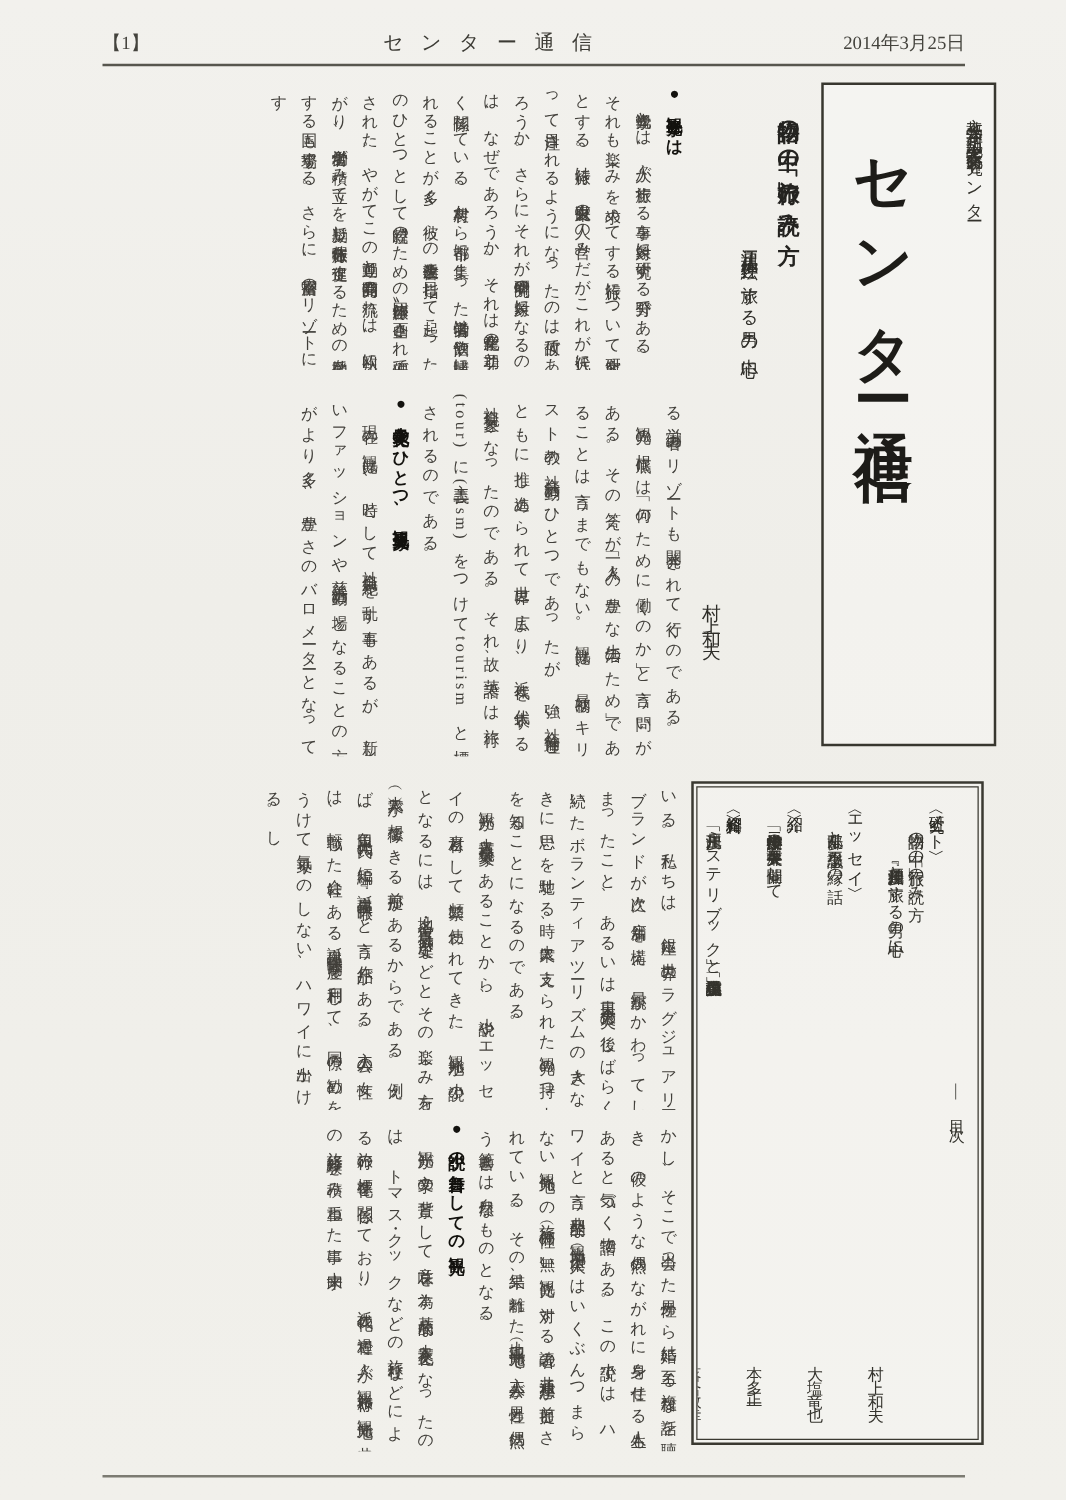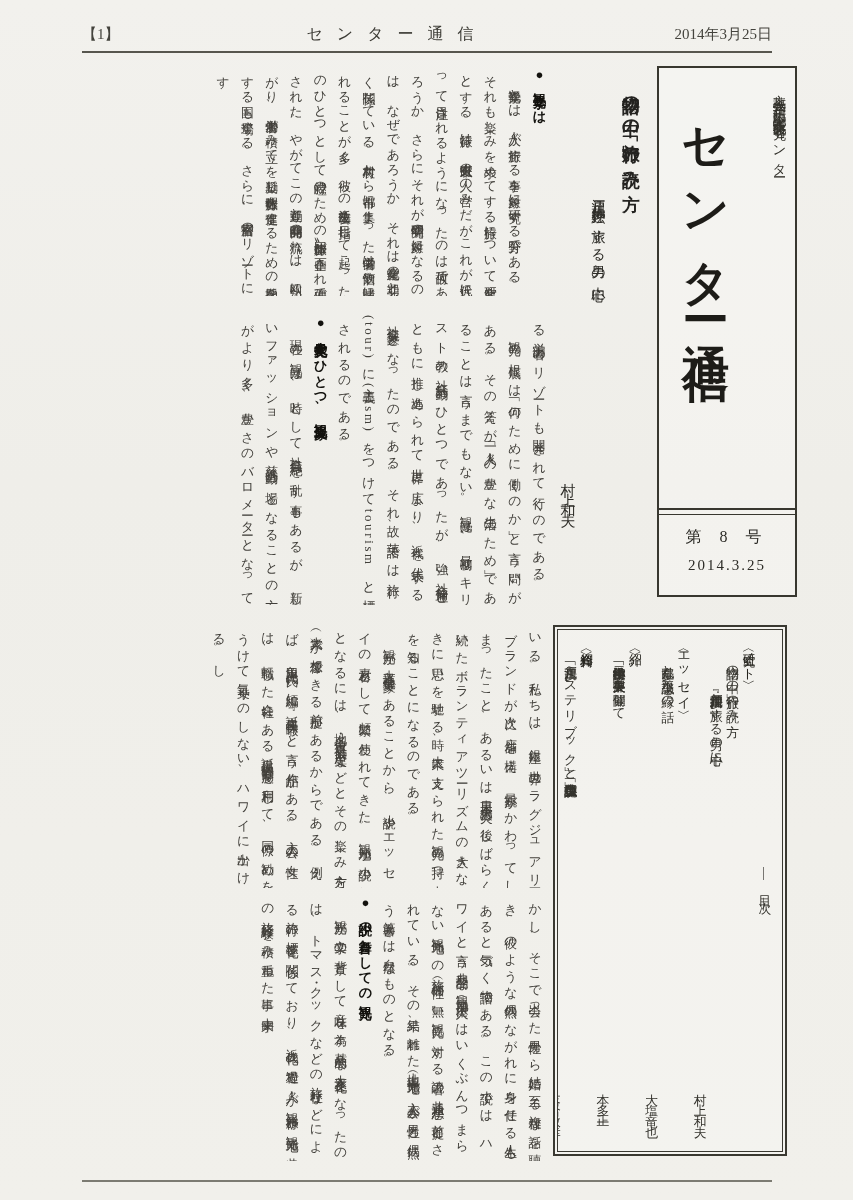--- a/index.html
+++ b/index.html
@@ -74,24 +74,20 @@
   <span class="header-center">センター通信</span>
   <span>2014年3月25日</span>
 </div>
 <div class="rule rule-top"></div>
 
 <div class="masthead">
   <div class="masthead-main">
     <div class="vtext masthead-institution">立教大学江戸川乱歩記念大衆文化研究センター</div>
     <div class="vtext masthead-title">センター通信</div>
   </div>
-  <div class="masthead-issue">
-    <div class="masthead-issue-number">第 8 号</div>
-    <div class="masthead-issue-date">2014.3.25</div>
-  </div>
 </div>
 
 <div class="article-title-block vtext">
   <h1 class="article-title">物語の中の「旅行」の読み方</h1>
   <p class="article-subtitle">江戸川乱歩『押絵と旅する男』の中心に</p>
   <p class="article-author">村上和夫</p>
 </div>
 
 <div class="band band-a">
   <h3 class="section-heading">●観光学とは</h3>

